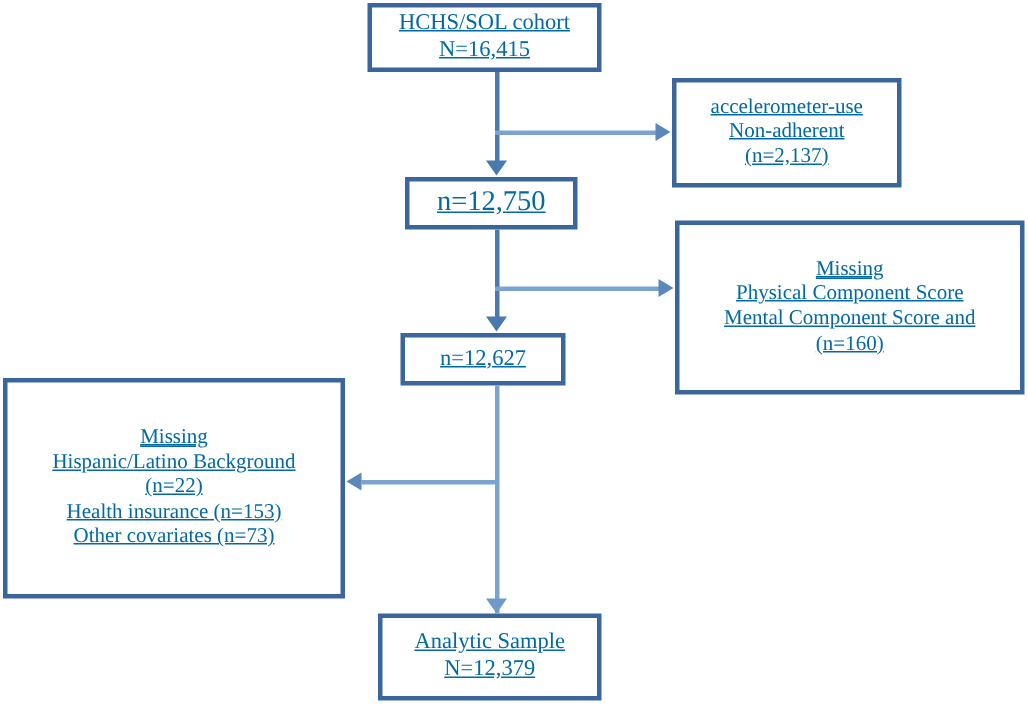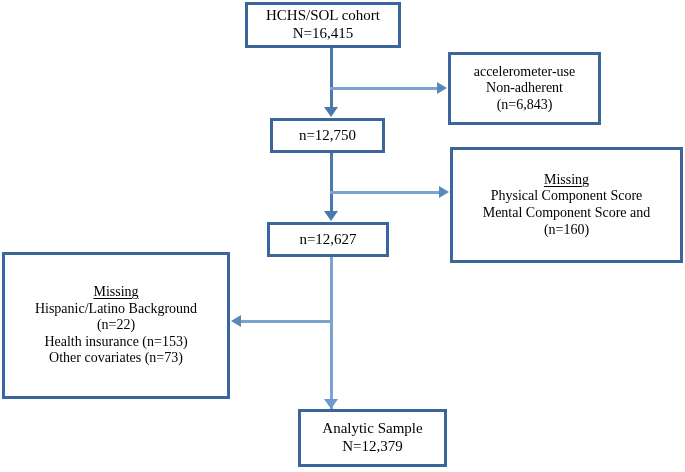--- a/index.html
+++ b/index.html
@@ -17,44 +17,45 @@
   }
   .box {
     position: absolute;
     box-sizing: border-box;
     background: #ffffff;
     border: 3px solid #3b669b;
     display: flex;
     align-items: center;
     justify-content: center;
     text-align: center;
-    color: #000000;
+    color: #0369a1;
     line-height: 1.18;
+    text-decoration: underline;
   }
   .box .inner {
     width: 100%;
     padding: 0 4px;
   }
   .line {
     display: block;
     white-space: nowrap;
   }
   .line.underline {
     text-decoration: underline;
     text-underline-offset: 2px;
   }
 
   
   #box-cohort     { left: 245px; top: 2px;   width: 156px; height: 46px;  font-size: 15px; }
   #box-nonadherent{ left: 448px; top: 52px;  width: 153px; height: 73px;  font-size: 14px; }
-  #box-n12750     { left: 270px; top: 118px; width: 115px; height: 35px;  font-size: 15px; }
+  #box-n12750     { left: 270px; top: 118px; width: 115px; height: 35px;  font-size: 19px; }
   #box-missing-cs { left: 450px; top: 147px; width: 233px; height: 116px; font-size: 14px; }
-  #box-n12627     { left: 267px; top: 222px; width: 122px; height: 35px;  font-size: 15px; }
+  #box-n12627     { left: 267px; top: 222px; width: 110px; height: 35px;  font-size: 15px; }
   #box-missing-hl { left: 2px;   top: 252px; width: 228px; height: 147px; font-size: 14px; }
-  #box-analytic   { left: 252px; top: 409px; width: 149px; height: 58px;  font-size: 15px; margin-left: 46px; }
+  #box-analytic   { left: 252px; top: 409px; width: 149px; height: 58px;  font-size: 15px; }
 
   
   .vline, .hline {
     position: absolute;
   }
   .vline { width: 3px; }
   .hline { height: 3px; }
 
   .dark  { background: #4a79ae; }
   .light { background: #7ba3d0; }
@@ -109,21 +110,21 @@
     <div class="inner">
       <span class="line">HCHS/SOL cohort</span>
       <span class="line">N=16,415</span>
     </div>
   </div>
 
   <div class="box" id="box-nonadherent">
     <div class="inner">
       <span class="line">accelerometer-use</span>
       <span class="line">Non-adherent</span>
-      <span class="line">(n=6,843)</span>
+      <span class="line">(n=2,137)</span>
     </div>
   </div>
 
   <div class="box" id="box-n12750">
     <div class="inner">
       <span class="line">n=12,750</span>
     </div>
   </div>
 
   <div class="box" id="box-missing-cs">

